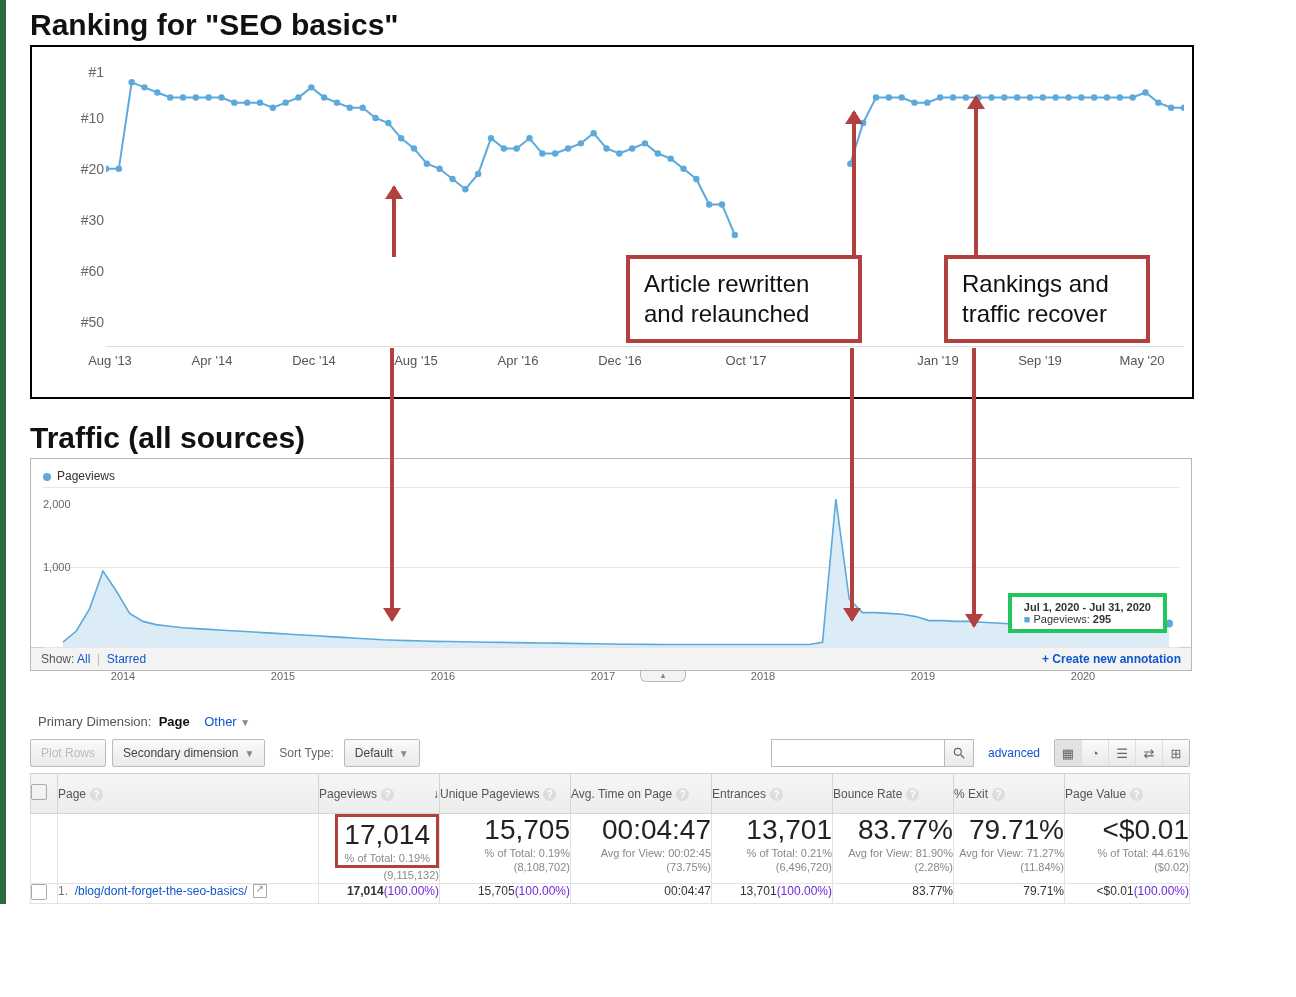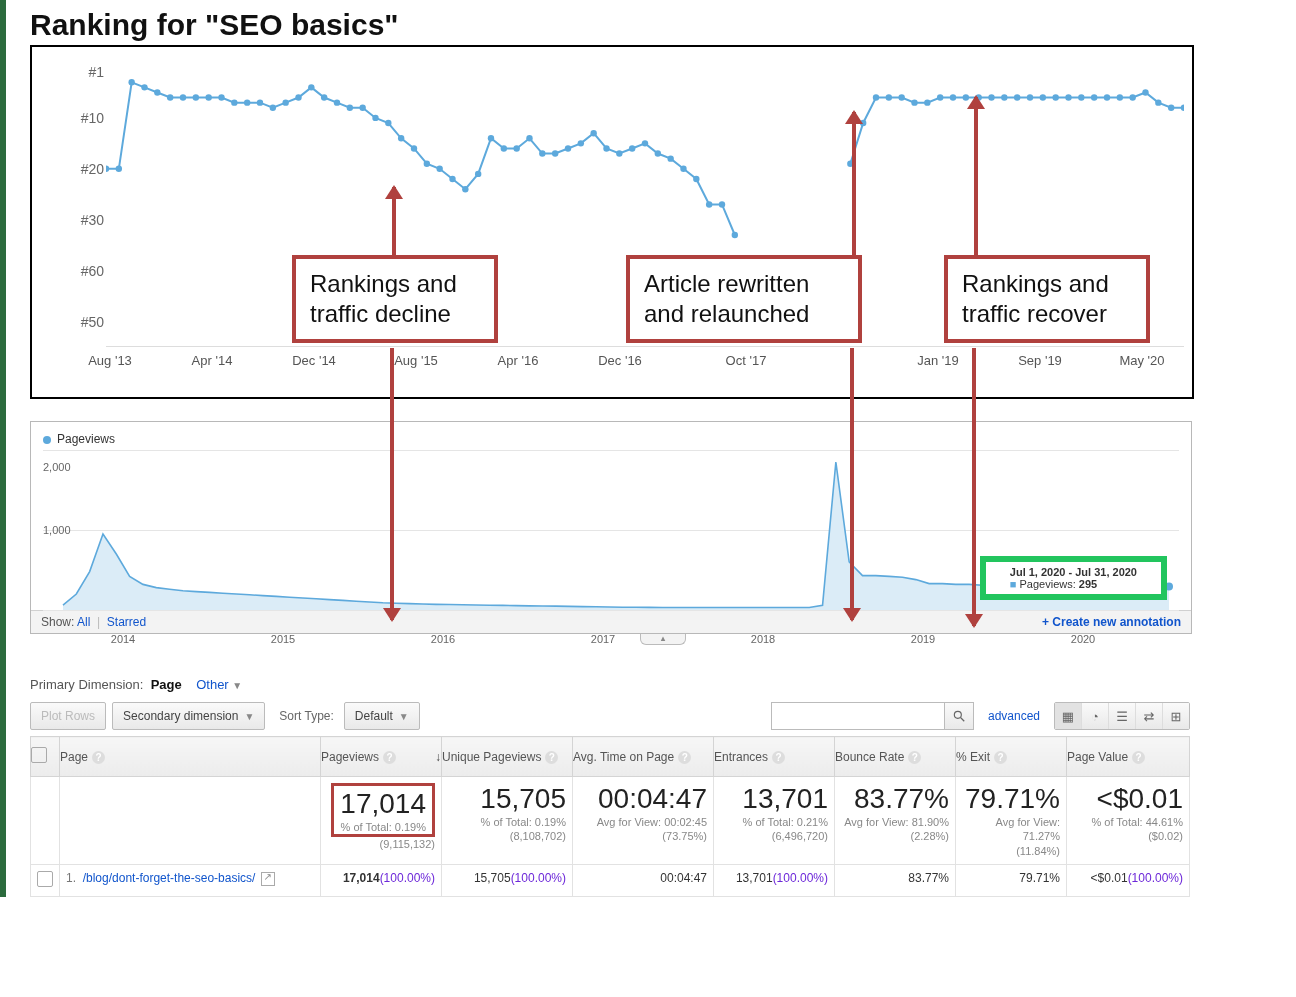--- a/index.html
+++ b/index.html
@@ -28,48 +28,48 @@
   .arrow.up::before{content:"";position:absolute;left:-7px;top:-2px;border-left:9px solid transparent;border-right:9px solid transparent;border-bottom:14px solid var(--rust);}
   .arrow.down::after{content:"";position:absolute;left:-7px;bottom:-2px;border-left:9px solid transparent;border-right:9px solid transparent;border-top:14px solid var(--rust);}
   
   .ga{border:1px solid #b8b8b8;width:1160px;position:relative;background:#fff;}
   .ga-legend{padding:10px 0 0 12px;font:12px Arial;color:#333;}
   .ga-legend .dot{display:inline-block;width:8px;height:8px;border-radius:50%;background:var(--blue);margin-right:6px;vertical-align:middle;}
   .ga-plot{position:relative;height:160px;margin:4px 12px 0 12px;}
   .ga-ytick{position:absolute;left:0;font:11px Arial;color:#666;transform:translateY(-50%);}
   .ga-grid{position:absolute;left:0;right:0;border-top:1px solid #e5e5e5;}
   .xtick2{position:absolute;top:183px;font:11px Arial;color:#666;transform:translateX(-50%);}
-  .tooltip{position:absolute;right:12px;top:106px;border:6px solid #22c55e;background:#fff;font:11px Arial;padding:4px 24px;color:#333;}
+  .tooltip{position:absolute;right:12px;top:106px;border:4px solid #22c55e;background:#fff;font:11px Arial;padding:4px 12px;color:#333;}
   .tooltip b{font-weight:700;}
   .annot-bar{display:flex;justify-content:space-between;align-items:center;border-top:1px solid #d0d0d0;background:#f3f3f3;padding:4px 10px;font:12px Arial;color:#555;}
   .annot-bar a{color:var(--ga-link);text-decoration:none;}
   .fold-tab{width:44px;height:10px;margin:0 auto;border:1px solid #bbb;border-top:none;background:#f3f3f3;border-radius:0 0 6px 6px;text-align:center;font:9px Arial;color:#888;line-height:9px;}
   
-  .dim-row{margin:32px 0 10px 30px;font:13px Arial;color:#555;}
+  .dim-row{margin:32px 0 10px 38px;font:13px Arial;color:#555;}
   .dim-row .sel{color:#111;font-weight:700;}
   .dim-row .link{color:var(--ga-link);}
   .dim-row .caret{font-size:10px;color:#888;}
   .tool-row{margin:0 0 0 30px;width:1160px;display:flex;align-items:center;gap:6px;}
   .btn{border:1px solid #bbb;background:linear-gradient(#fafafa,#e9e9e9);font:12px Arial;color:#888;padding:6px 10px;border-radius:2px;}
   .btn.dark{color:#444;}
   .btn .caret{margin-left:6px;font-size:10px;color:#888;}
   .lbl{font:12px Arial;color:#666;margin:0 4px 0 8px;}
   .spacer{flex:1;}
   .search{display:flex;align-items:stretch;}
   .search input{border:1px solid #bbb;height:26px;width:160px;font:12px Arial;padding:0 6px;}
   .search .sb{border:1px solid #bbb;border-left:none;width:28px;display:flex;align-items:center;justify-content:center;background:linear-gradient(#fafafa,#e9e9e9);}
   .adv{color:var(--ga-link);font:12px Arial;margin:0 8px;}
   .view-toggle{display:flex;border:1px solid #bbb;border-radius:2px;overflow:hidden;}
   .view-toggle span{width:26px;height:26px;display:flex;align-items:center;justify-content:center;background:linear-gradient(#fafafa,#e9e9e9);border-left:1px solid #ddd;font:13px Arial;color:#666;}
   .view-toggle span:first-child{border-left:none;background:#e2e2e2;}
   table.ga-table{margin:6px 0 0 30px;width:1160px;border-collapse:collapse;font:12px Arial;color:#333;}
   table.ga-table th{background:linear-gradient(#f6f6f6,#ececec);border:1px solid #d4d4d4;text-align:left;padding:10px 0;font-weight:400;color:#555;position:relative;}
   table.ga-table th .q{display:inline-block;width:13px;height:13px;border-radius:50%;background:#ddd;color:#fff;font:700 10px/13px Arial;text-align:center;margin-left:4px;}
   .sort-arrow{float:right;color:#444;}
-  table.ga-table td{border:1px solid #e2e2e2;padding:6px;vertical-align:top;}
+  table.ga-table td{border:1px solid #e2e2e2;padding:0;vertical-align:top;}
   .sum-cell{text-align:right;padding:6px 10px 8px 10px;}
   .sum-big{font:300 28px Arial;color:#222;}
   .sum-small{font:11px Arial;color:#888;line-height:1.3;}
   .pv-box{display:inline-block;border:3px solid var(--rust);padding:2px 6px 0 6px;}
   .row-idx{color:#777;width:24px;text-align:right;}
   .ext-icon{display:inline-block;width:12px;height:12px;border:1px solid #aaa;margin-left:6px;vertical-align:middle;position:relative;}
   .ext-icon::after{content:"↗";position:abs;font:10px Arial;color:#888;position:absolute;left:1px;top:-2px;}
   .muted{color:#6d28d9;margin-top:40px;}
   .cb{width:14px;height:14px;border:1px solid #aaa;display:inline-block;border-radius:2px;}
 </style>
@@ -176,34 +176,33 @@
       <div class="xtick1" style="left:180px">Apr '14</div>
       <div class="xtick1" style="left:282px">Dec '14</div>
       <div class="xtick1" style="left:384px">Aug '15</div>
       <div class="xtick1" style="left:486px">Apr '16</div>
       <div class="xtick1" style="left:588px">Dec '16</div>
       <div class="xtick1" style="left:714px">Oct '17</div>
       <div class="xtick1" style="left:906px">Jan '19</div>
       <div class="xtick1" style="left:1008px">Sep '19</div>
       <div class="xtick1" style="left:1110px">May '20</div>
 
-      <div class="callout" style="left:260px;top:208px;width:170px"><span>Rankings and
-traffic decline</span></div>
       <div class="callout" style="left:912px;top:208px;width:170px"><span>Rankings and
 traffic recover</span></div>
       <div class="callout" style="left:594px;top:208px;width:200px"><span>Article rewritten
 and relaunched</span></div>
 
       <div class="arrow vert up" style="left:360px;top:140px;height:70px"></div>
       <div class="arrow vert up" style="left:820px;top:65px;height:145px"></div>
       <div class="arrow vert up" style="left:942px;top:50px;height:160px"></div>
     </div>
   </div>
 
   <div class="section" style="margin-top:22px;">
+    <h2 class="title">Traffic (all sources)</h2>
     <div class="ga">
       <div class="ga-legend"><span class="dot"></span><span>Pageviews</span></div>
       <div class="ga-plot">
         <div class="ga-grid" style="top:0"></div>
         <div class="ga-grid" style="top:80px"></div>
         <div class="ga-grid" style="top:160px"></div>
         <div class="ga-ytick" style="top:17px">2,000</div>
         <div class="ga-ytick" style="top:80px">1,000</div>
         <svg id="svg2" viewBox="0 0 1136 160" style="position:absolute;left:0;top:0;width:100%;height:100%">
             <path d="M20,155.2 L33.325301204819276,144 L46.65060240963855,121.6 L59.97590361445783,84 L73.3012048192771,104 L86.62650602409639,126.4 L99.95180722891565,134.4 L113.27710843373494,137.6 L126.60240963855422,139.2 L139.9277108433735,140.8 L153.25301204819277,141.6 L166.57831325301206,142.4 L179.9036144578313,143.2 L193.22891566265062,144 L206.55421686746988,144.8 L219.87951807228916,145.6 L233.20481927710844,146.4 L246.5301204819277,147.2 L259.855421686747,148 L273.18072289156623,148.8 L286.50602409638554,149.6 L299.8313253012048,150.4 L313.1566265060241,151.2 L326.48192771084337,152 L339.8072289156626,152.8 L353.13253012048193,153.2 L366.45783132530124,153.6 L379.7831325301205,154 L393.10843373493975,154.4 L406.43373493975906,154.56 L419.7590361445783,154.8 L433.0843373493976,155.04 L446.4096385542169,155.2 L459.73493975903614,155.36 L473.0602409638554,155.6 L486.3855421686747,155.84 L499.71084337349396,156 L513.0361445783133,156.16 L526.3614457831325,156.4 L539.6867469879518,156.64 L553.0120481927711,156.8 L566.3373493975903,156.96 L579.6626506024096,157.2 L592.9879518072289,157.28 L606.3132530120482,157.36 L619.6385542168674,157.44 L632.9638554216867,157.44 L646.289156626506,157.44 L659.6144578313252,157.44 L672.9397590361446,157.44 L686.2650602409639,157.44 L699.5903614457831,157.44 L712.9156626506025,157.44 L726.2409638554217,157.44 L739.566265060241,157.44 L752.8915662650603,157.44 L766.2168674698795,157.44 L779.5421686746988,155.2 L792.8674698795181,12 L806.1927710843373,112 L819.5180722891566,125.6 L832.843373493976,125.6 L846.1686746987951,126.4 L859.4939759036145,127.2 L872.8192771084338,129.6 L886.144578313253,133.6 L899.4698795180723,133.6 L912.7951807228916,134.4 L926.1204819277108,134.4 L939.4457831325301,135.2 L952.7710843373494,136 L966.0963855421686,136.8 L979.4216867469879,136.8 L992.7469879518071,135.2 L1006.0722891566265,137.6 L1019.3975903614459,136.8 L1032.722891566265,136.8 L1046.0481927710844,134.4 L1059.3734939759036,136 L1072.6987951807228,136.8 L1086.0240963855422,135.2 L1099.3493975903614,137.6 L1112.6746987951806,136 L1126,136.4 L1126,160 L20,160 Z" fill="#dbecf7" stroke="none"></path>

